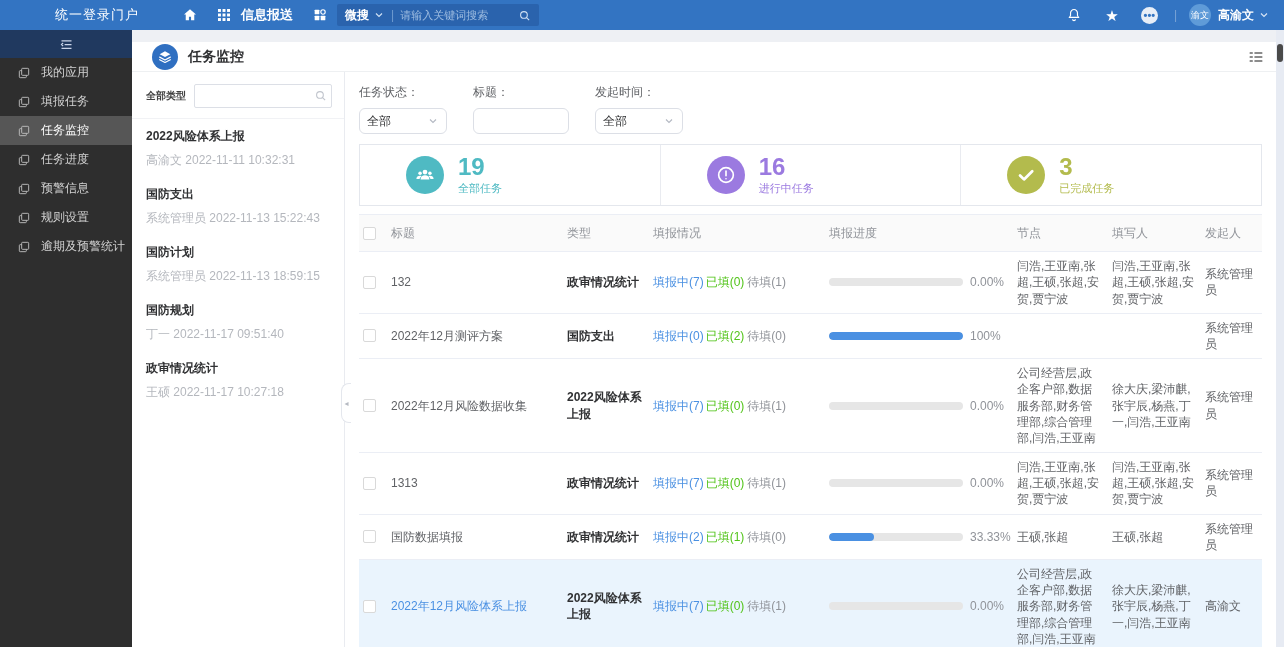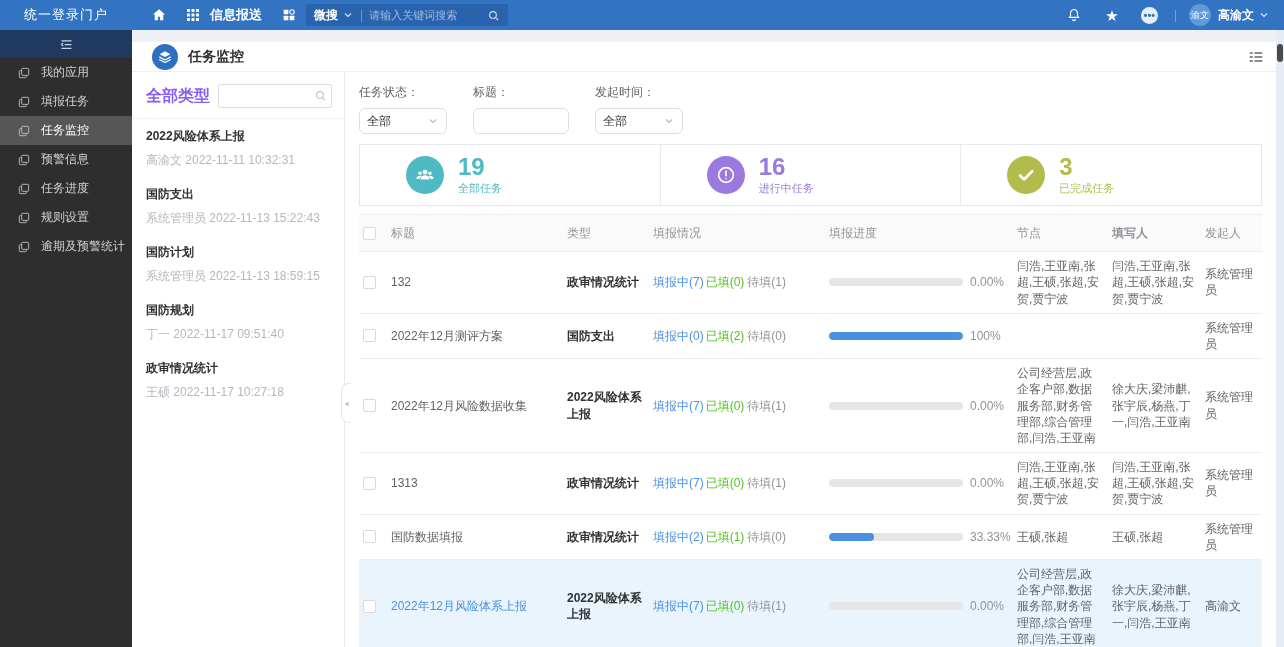--- a/index.html
+++ b/index.html
@@ -1,21 +1,21 @@
 <!DOCTYPE html>
 <html><head>
 <meta charset="utf-8">
 <style>
   * { margin:0; padding:0; box-sizing:border-box; }
   body { font-family:"Liberation Sans","DejaVu Sans",sans-serif; background:#d8dce2; }
   .app { position:relative; width:1284px; height:647px; background:#eef0f4; overflow:hidden; font-size:12px; color:#303133; }
 
   
   .topbar { position:absolute; left:0; top:0; width:1284px; height:30px; background:#3374c2; display:flex; align-items:center; color:#fff; }
-  .portal-title { width:132px; text-align:center; font-size:13px; letter-spacing:1px; }
+  .portal-title { width:132px; text-align:center; font-size:13px; letter-spacing:1px;margin-left:31px; }
   .tb-ico { display:inline-flex; align-items:center; justify-content:center; width:18px; height:18px; }
   .tb-ico svg { width:16px; height:16px; }
   .home-ico { margin-left:18px; }
   .grid-ico { margin-left:16px; }
   .app-name { margin-left:8px; font-size:13px; font-weight:bold; }
   .apps-ico { margin-left:18px; }
   .tb-search { margin-left:8px; display:flex; align-items:center; width:202px; height:22px; background:#2a63ad; border-radius:2px; padding:0 8px; }
   .tb-search .scope { font-size:12px; font-weight:bold; }
   .tb-search .chev { width:12px; height:12px; margin-left:4px; color:#cfe0f3; }
   .tb-search .chev svg{ width:12px; height:12px; }
@@ -47,21 +47,21 @@
   .band { position:absolute; left:132px; top:42px; width:1144px; height:30px; background:#fff; border-bottom:1px solid #eef0f2; display:flex; align-items:center; }
   .band-logo { width:26px; height:26px; border-radius:50%; background:#2f6fc1; display:flex; align-items:center; justify-content:center; margin-left:20px; }
   .band-logo svg { width:16px; height:16px; }
   .band-title { margin-left:10px; font-size:14px; font-weight:bold; color:#303133; }
   .band-right { margin-left:auto; margin-right:12px; width:16px; height:14px; color:#8c8c8c; cursor:pointer; }
   .band-right svg { width:16px; height:14px; }
 
   
   .panel { position:absolute; left:132px; top:72px; width:213px; height:575px; background:#fff; border-right:1px solid #e9ebf0; }
   .panel-filter { display:flex; align-items:center; padding:12px 12px 10px 14px; border-bottom:1px solid #f1f2f5; }
-  .panel-filter .lbl { font-weight:bold; font-size:16px; color:#8b5cf6; white-space:nowrap; }
+  .panel-filter .lbl { font-weight:bold; font-size:10px; color:#404040; white-space:nowrap; }
   .panel-search { position:relative; margin-left:8px; flex:1; }
   .panel-search input { width:100%; height:24px; border:1px solid #dcdfe6; border-radius:2px; padding:0 22px 0 6px; font-size:12px; outline:none; }
   .panel-search .mag { position:absolute; right:5px; top:5px; width:13px; height:13px; color:#c0c4cc; }
   .panel-search .mag svg { width:13px; height:13px; }
   .task-item { padding:9px 14px 8px; cursor:pointer; }
   .task-title { font-size:12px; color:#303133; font-weight:bold; margin-bottom:7px; }
   .task-meta { font-size:12px; color:#b4b7bd; }
 
   
   .main { position:absolute; left:345px; top:72px; width:931px; height:575px; background:#fff; padding:8px 14px 0; overflow:hidden; }
@@ -206,28 +206,28 @@
               <rect x="8" y="4" width="12" height="12" rx="1.5"></rect>
               <path d="M16 16v2.5A1.5 1.5 0 0 1 14.5 20H5.5A1.5 1.5 0 0 1 4 18.5V9.5A1.5 1.5 0 0 1 5.5 8H8"></path>
             </svg></span>
           <span class="nav-label">任务监控</span>
         </div>
         <div class="nav-item">
           <span class="nav-icon"><svg viewBox="0 0 24 24" fill="none" stroke="currentColor" stroke-width="1.6">
               <rect x="8" y="4" width="12" height="12" rx="1.5"></rect>
               <path d="M16 16v2.5A1.5 1.5 0 0 1 14.5 20H5.5A1.5 1.5 0 0 1 4 18.5V9.5A1.5 1.5 0 0 1 5.5 8H8"></path>
             </svg></span>
+          <span class="nav-label">任务进度</span>
+        </div>
+        <div class="nav-item">
+          <span class="nav-icon"><svg viewBox="0 0 24 24" fill="none" stroke="currentColor" stroke-width="1.6">
+              <rect x="8" y="4" width="12" height="12" rx="1.5"></rect>
+              <path d="M16 16v2.5A1.5 1.5 0 0 1 14.5 20H5.5A1.5 1.5 0 0 1 4 18.5V9.5A1.5 1.5 0 0 1 5.5 8H8"></path>
+            </svg></span>
           <span class="nav-label">预警信息</span>
-        </div>
-        <div class="nav-item">
-          <span class="nav-icon"><svg viewBox="0 0 24 24" fill="none" stroke="currentColor" stroke-width="1.6">
-              <rect x="8" y="4" width="12" height="12" rx="1.5"></rect>
-              <path d="M16 16v2.5A1.5 1.5 0 0 1 14.5 20H5.5A1.5 1.5 0 0 1 4 18.5V9.5A1.5 1.5 0 0 1 5.5 8H8"></path>
-            </svg></span>
-          <span class="nav-label">任务进度</span>
         </div>
         <div class="nav-item">
           <span class="nav-icon"><svg viewBox="0 0 24 24" fill="none" stroke="currentColor" stroke-width="1.6">
               <rect x="8" y="4" width="12" height="12" rx="1.5"></rect>
               <path d="M16 16v2.5A1.5 1.5 0 0 1 14.5 20H5.5A1.5 1.5 0 0 1 4 18.5V9.5A1.5 1.5 0 0 1 5.5 8H8"></path>
             </svg></span>
           <span class="nav-label">规则设置</span>
         </div>
         <div class="nav-item">
           <span class="nav-icon"><svg viewBox="0 0 24 24" fill="none" stroke="currentColor" stroke-width="1.6">
@@ -370,21 +370,21 @@
     <div class="table">
       <div class="trow head" id="table-head">
           <div class="cell c-cb">
             <span class="cb"></span>
           </div>
           <div class="cell c-title" style="font-weight: normal; color: rgb(144, 147, 153);">标题</div>
           <div class="cell c-type" style="font-weight: normal; color: rgb(144, 147, 153);">类型</div>
           <div class="cell c-sit" style="font-weight: normal; color: rgb(144, 147, 153);">填报情况</div>
           <div class="cell c-prog" style="font-weight: normal; color: rgb(144, 147, 153);">填报进度</div>
           <div class="cell c-node" style="font-weight: normal; color: rgb(144, 147, 153);">节点</div>
-          <div class="cell c-writer" style="font-weight: bold; color: rgb(144, 147, 153);">填写人</div>
+          <div class="cell c-writer" style="font-weight: normal; color: rgb(144, 147, 153);">填写人</div>
           <div class="cell c-init" style="font-weight: normal; color: rgb(144, 147, 153);">发起人</div>
         </div>
       <div id="table-body">
           <div class="trow">
             <div class="cell c-cb">
               <span class="cb"></span>
             </div>
             <div class="cell c-title">132</div>
             <div class="cell c-type">政审情况统计</div>
             <div class="cell c-sit"><span class="f1">填报中(7)</span><span class="f2">已填(0)</span><span class="f3">待填(1)</span></div>

